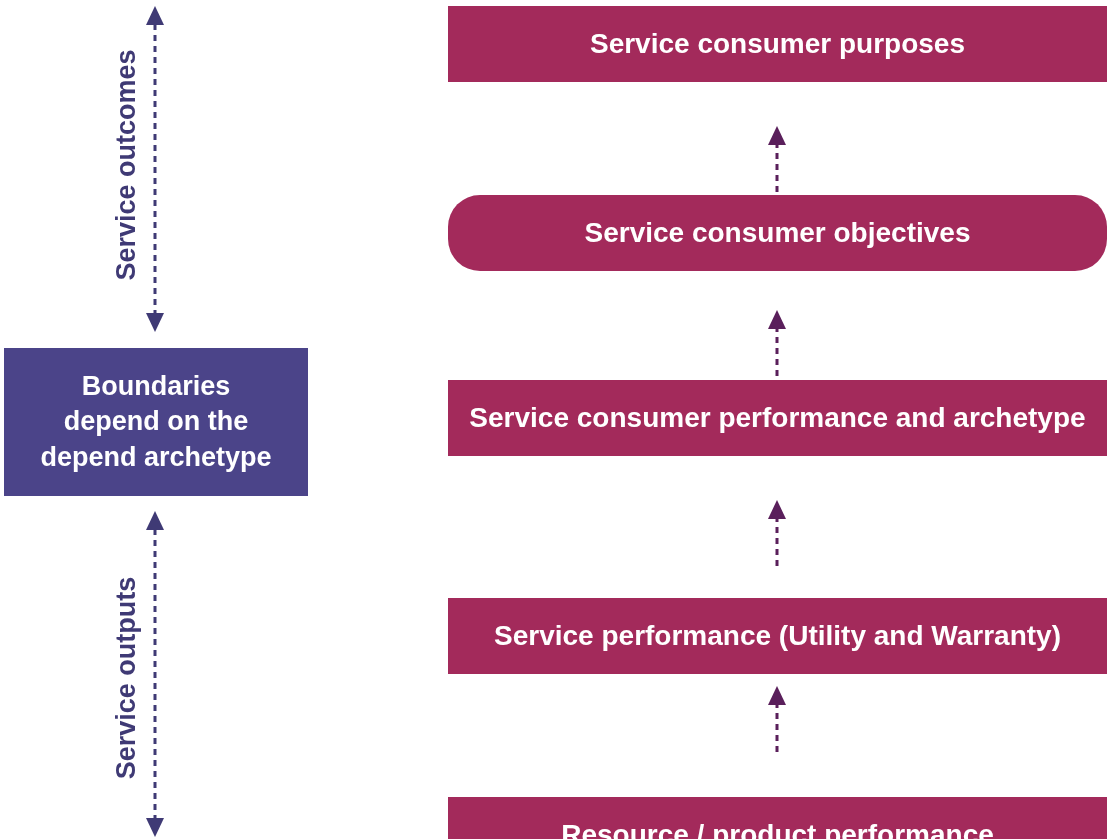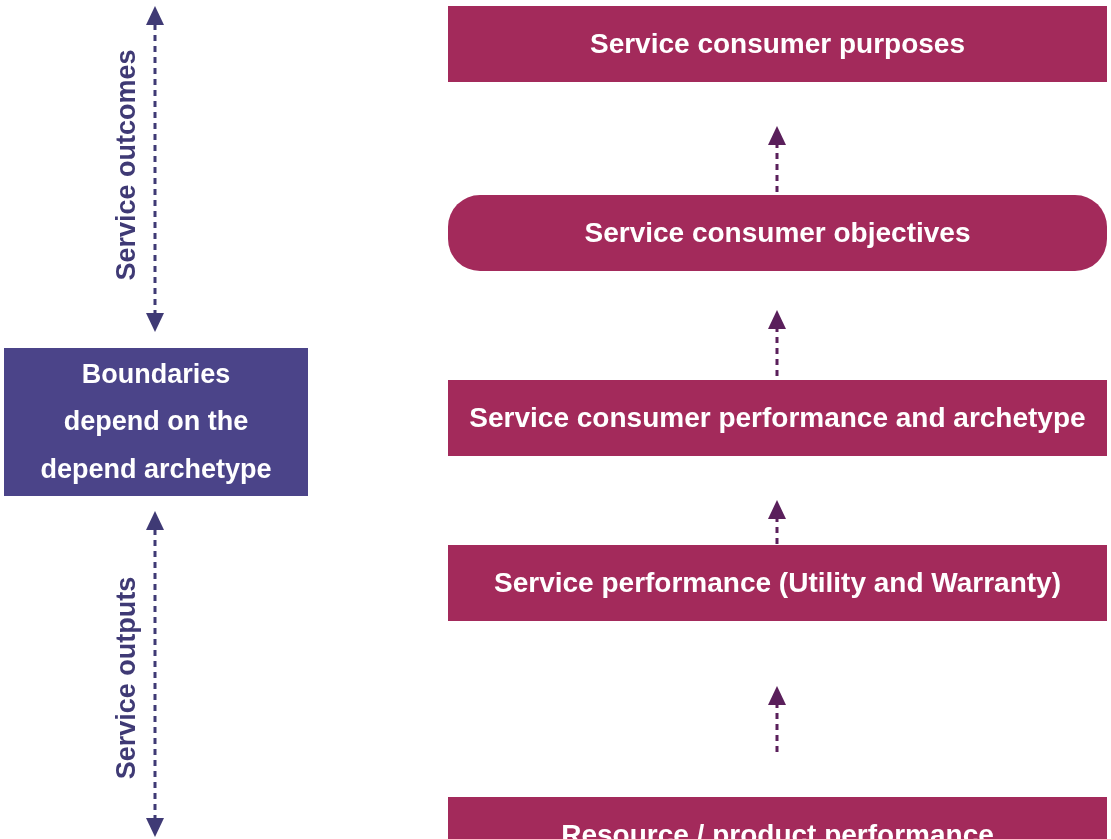--- a/index.html
+++ b/index.html
@@ -36,21 +36,20 @@
     background: #4B4489;
     color: #ffffff;
     display: flex;
     flex-direction: column;
     align-items: center;
     justify-content: center;
     font-weight: bold;
     font-size: 27px;
     line-height: 1.3;
     text-align: center;
-    gap: 12px;
   }
   
   .vlabel {
     position: absolute;
     width: 260px;
     height: 30px;
     text-align: center;
     transform: rotate(-90deg);
     white-space: nowrap;
     font-weight: bold;
@@ -102,21 +101,21 @@
     <polygon points="14,2 5,21 23,21"></polygon>
   </svg>
 
   <div class="rbox" style="top:380px;">Service consumer performance and archetype</div>
 
   <svg class="connector" style="left:763px; top:498px;" width="28" height="70" viewBox="0 0 28 70">
     <line x1="14" y1="68" x2="14" y2="20"></line>
     <polygon points="14,2 5,21 23,21"></polygon>
   </svg>
 
-  <div class="rbox" style="top:545px;">Service performance (Utility and Warranty)</div>
+  <div class="rbox" style="top:598px;">Service performance (Utility and Warranty)</div>
 
   <svg class="connector" style="left:763px; top:684px;" width="28" height="70" viewBox="0 0 28 70">
     <line x1="14" y1="68" x2="14" y2="20"></line>
     <polygon points="14,2 5,21 23,21"></polygon>
   </svg>
 
   <div class="rbox" style="top:797px; height:76px;">Resource / product performance</div>
 
 </div>
 

